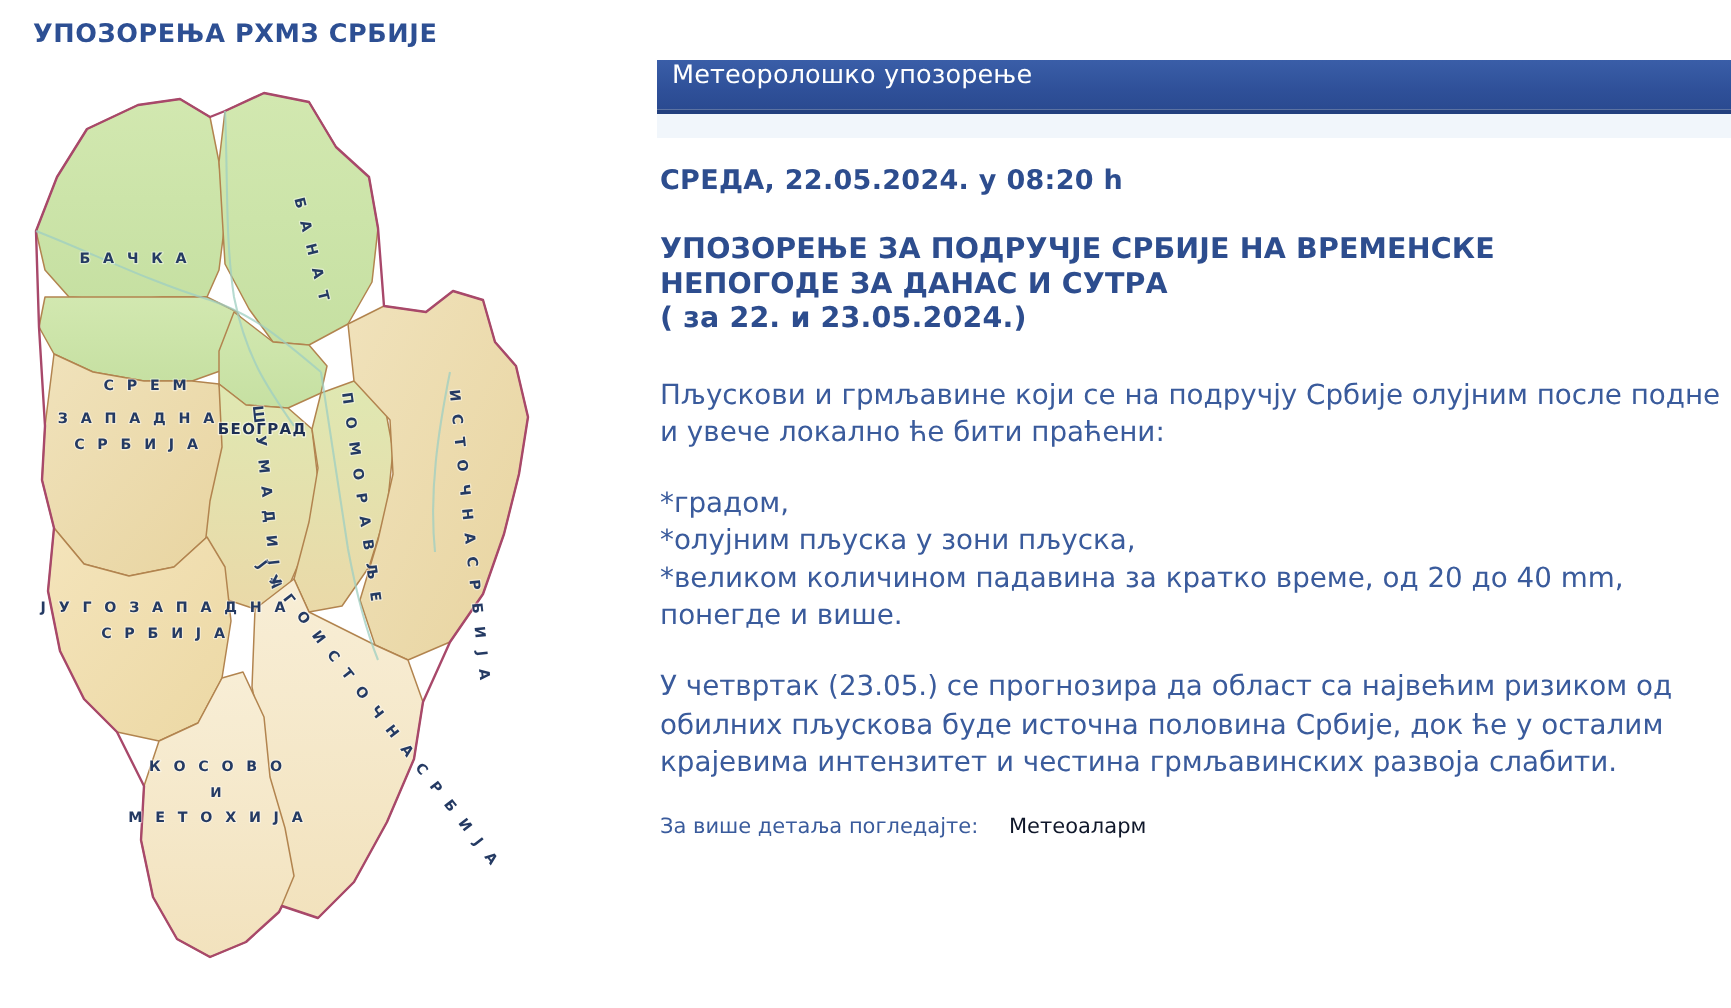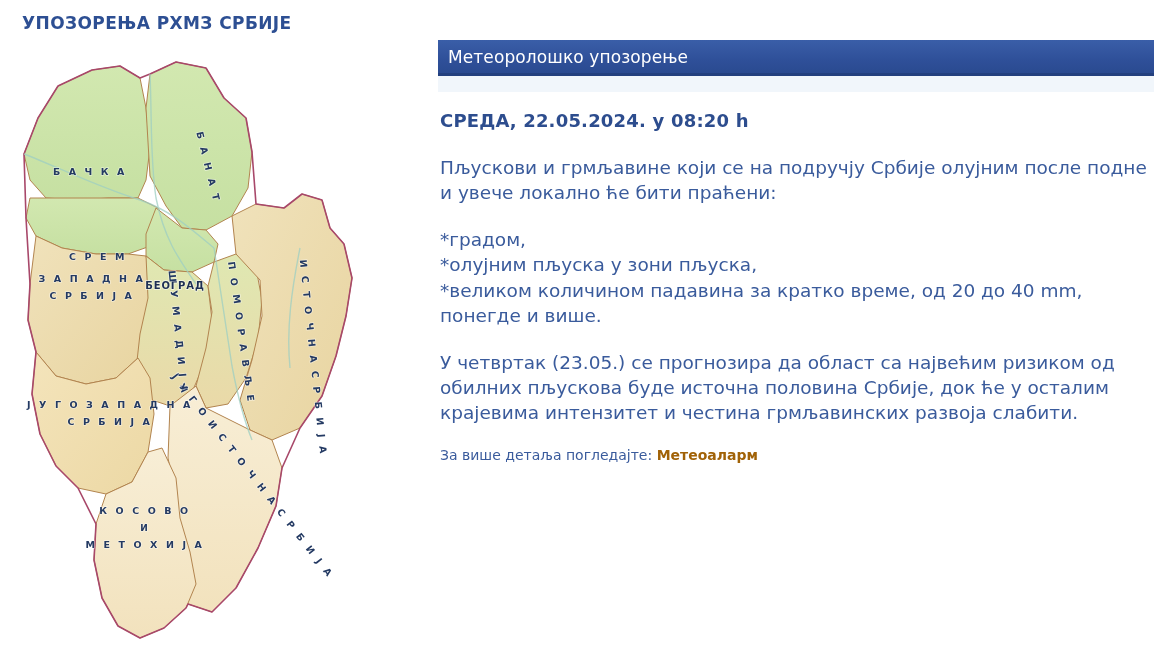--- a/index.html
+++ b/index.html
@@ -74,21 +74,21 @@
     left: 438px;
     top: 40px;
     width: 716px;
     height: 632px;
   }
   .warning-header {
     height: 36px;
     background: linear-gradient(to bottom, #3a5ea8 0%, #2f5099 60%, #2a4a90 100%);
     border-bottom: 3px solid #23407e;
     display: flex;
-    align-items: center;
+    align-items: flex-start;
     padding-left: 10px;
     box-sizing: border-box;
   }
   .warning-header-title {
     color: #ffffff;
     font-size: 17px;
     font-weight: normal;
     letter-spacing: 0.1px;
     font-family: "DejaVu Sans", "Liberation Sans", sans-serif;
   }
@@ -122,24 +122,25 @@
     margin: 0 0 22px 0;
     font-weight: normal;
   }
   .warning-para.tight { margin-bottom: 22px; }
   .warning-footer {
     font-size: 14px;
     color: #3a5b9c;
     margin: 4px 0 0 0;
   }
   .meteoalarm-link {
-    font-weight: bold;
-    color: #a16207;
+    font-weight: normal;
+    color: #0f172a;
     text-decoration: none;
     cursor: pointer;
+    margin-left: 16px;
   }
 </style>
 </head>
 <body>
 
 <div class="page-title">УПОЗОРЕЊА РХМЗ СРБИЈЕ</div>
 
 <div class="map-panel">
   <svg class="map-svg" viewBox="0 0 420 624">
     <defs>
@@ -247,20 +248,25 @@
   <div class="warning-header">
     <span class="warning-header-title">Метеоролошко упозорење</span>
   </div>
 
   <div class="warning-subbar"></div>
 
   <div class="warning-body">
 
     <p class="warning-date">СРЕДА, 22.05.2024. у 08:20 h</p>
 
+    <div class="warning-heading">
+      <div>УПОЗОРЕЊЕ ЗА ПОДРУЧЈЕ СРБИЈЕ НА ВРЕМЕНСКЕ</div>
+      <div>НЕПОГОДЕ ЗА ДАНАС И СУТРА</div>
+      <div>( за 22. и 23.05.2024.)</div>
+    </div>
 
     <p class="warning-para">Пљускови и грмљавине који се на подручју Србије олујним после подне и увече локално ће бити праћени:</p>
 
     <div class="warning-para tight">
       <div>*градом,</div>
       <div>*олујним пљуска у зони пљуска,</div>
       <div>*великом количином падавина за кратко време, од 20 до 40 mm, понегде и више.</div>
     </div>
 
     <p class="warning-para">У четвртак (23.05.) се прогнозира да област са највећим ризиком од обилних пљускова буде источна половина Србије, док ће у осталим крајевима интензитет и честина грмљавинских развоја слабити.</p>

